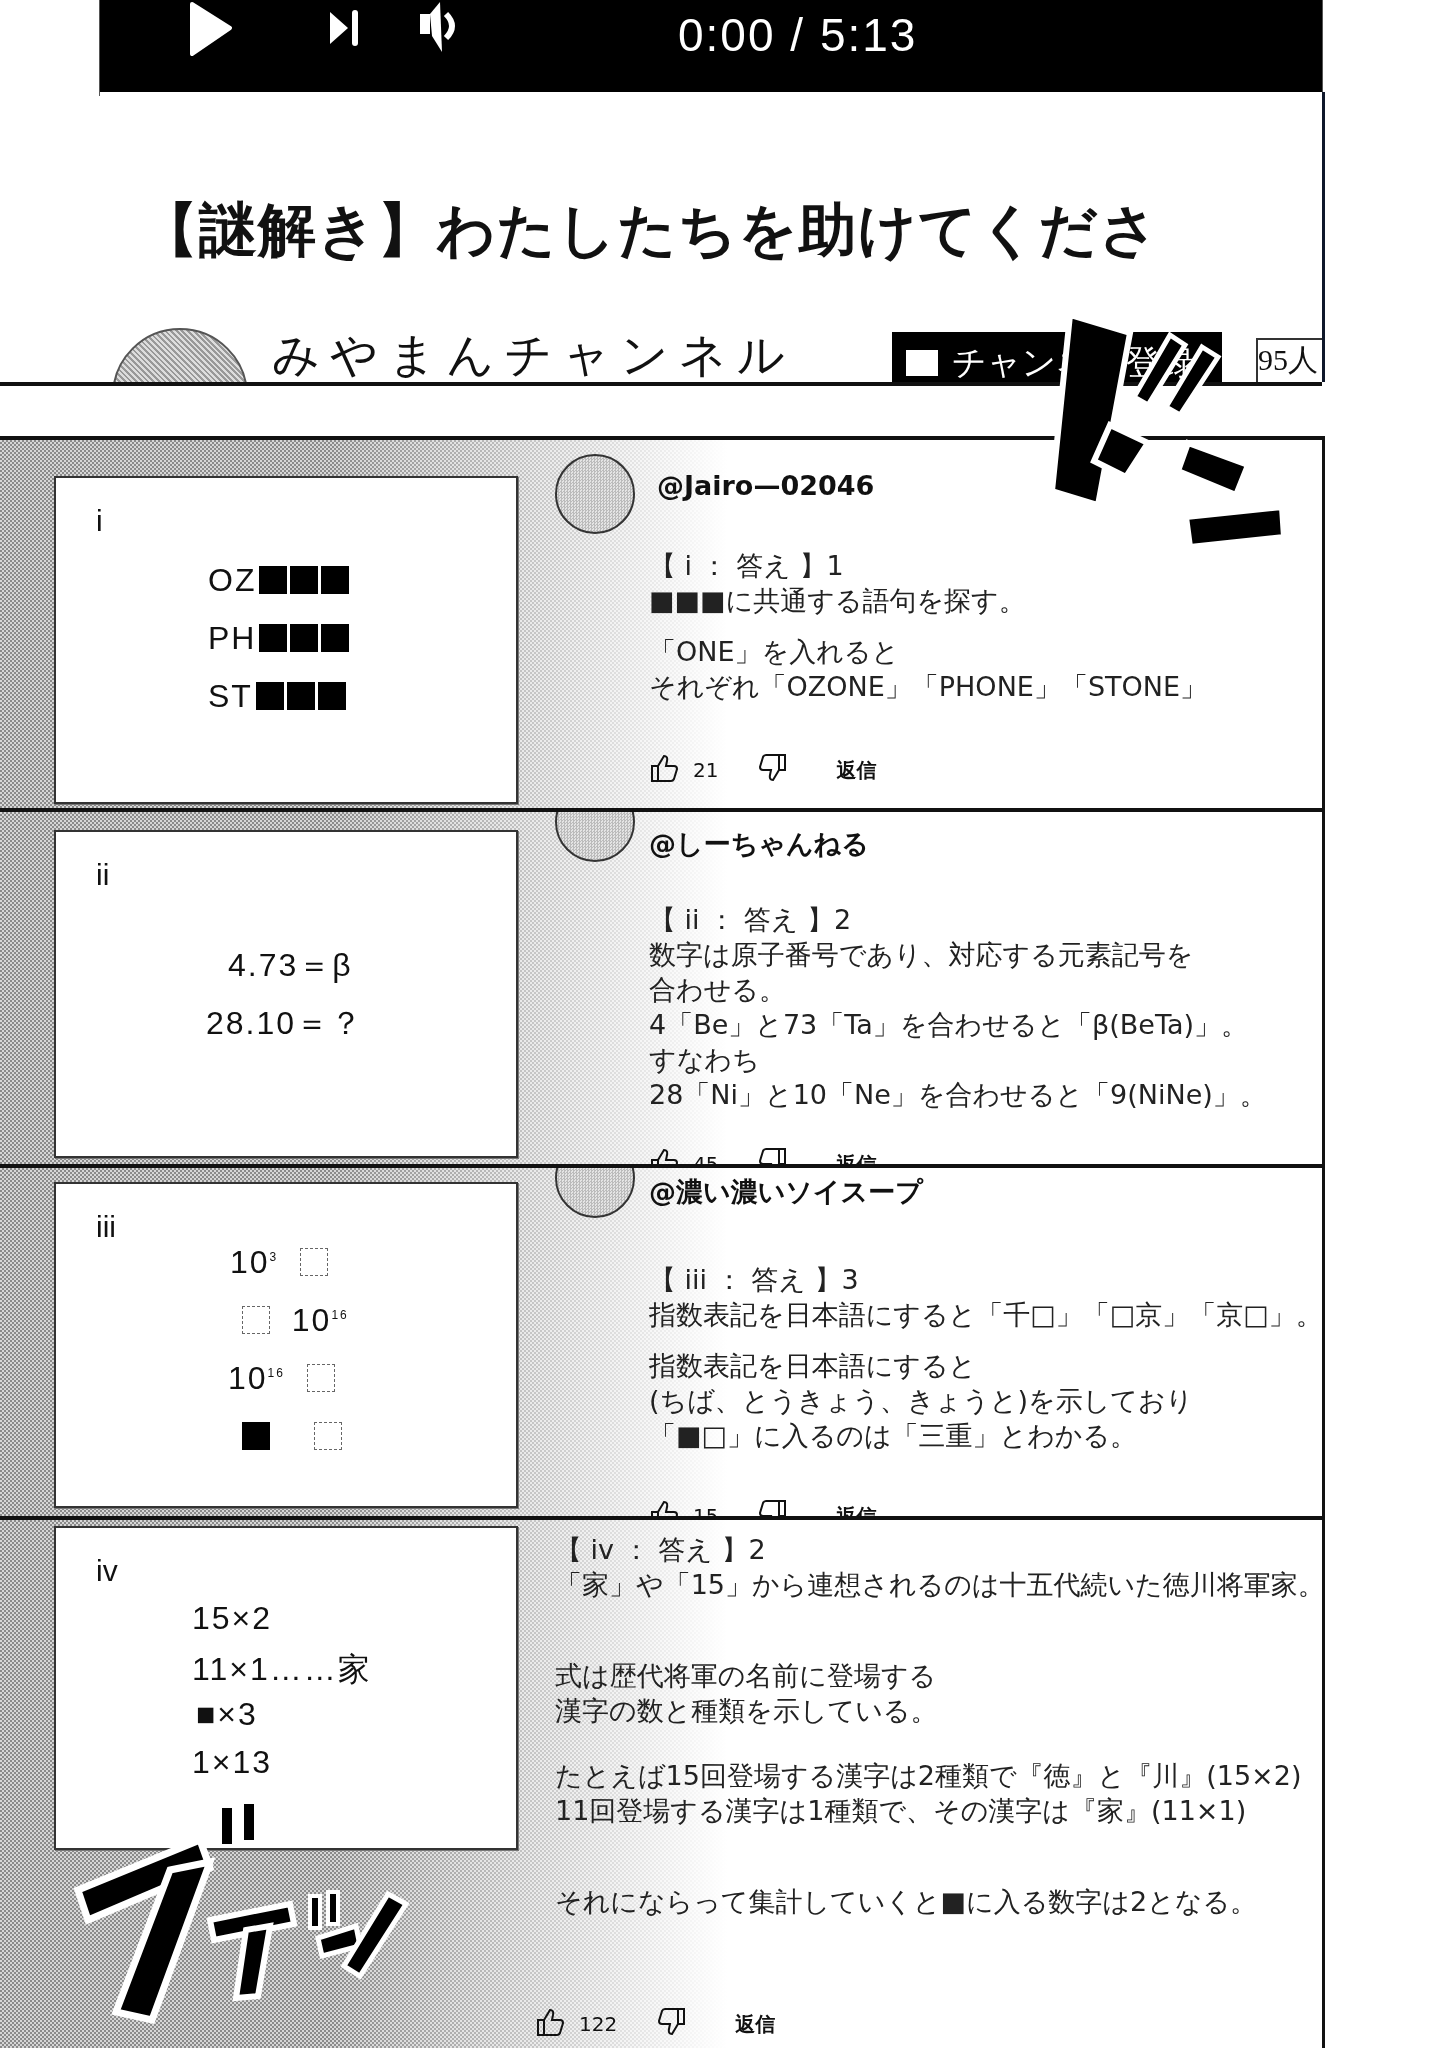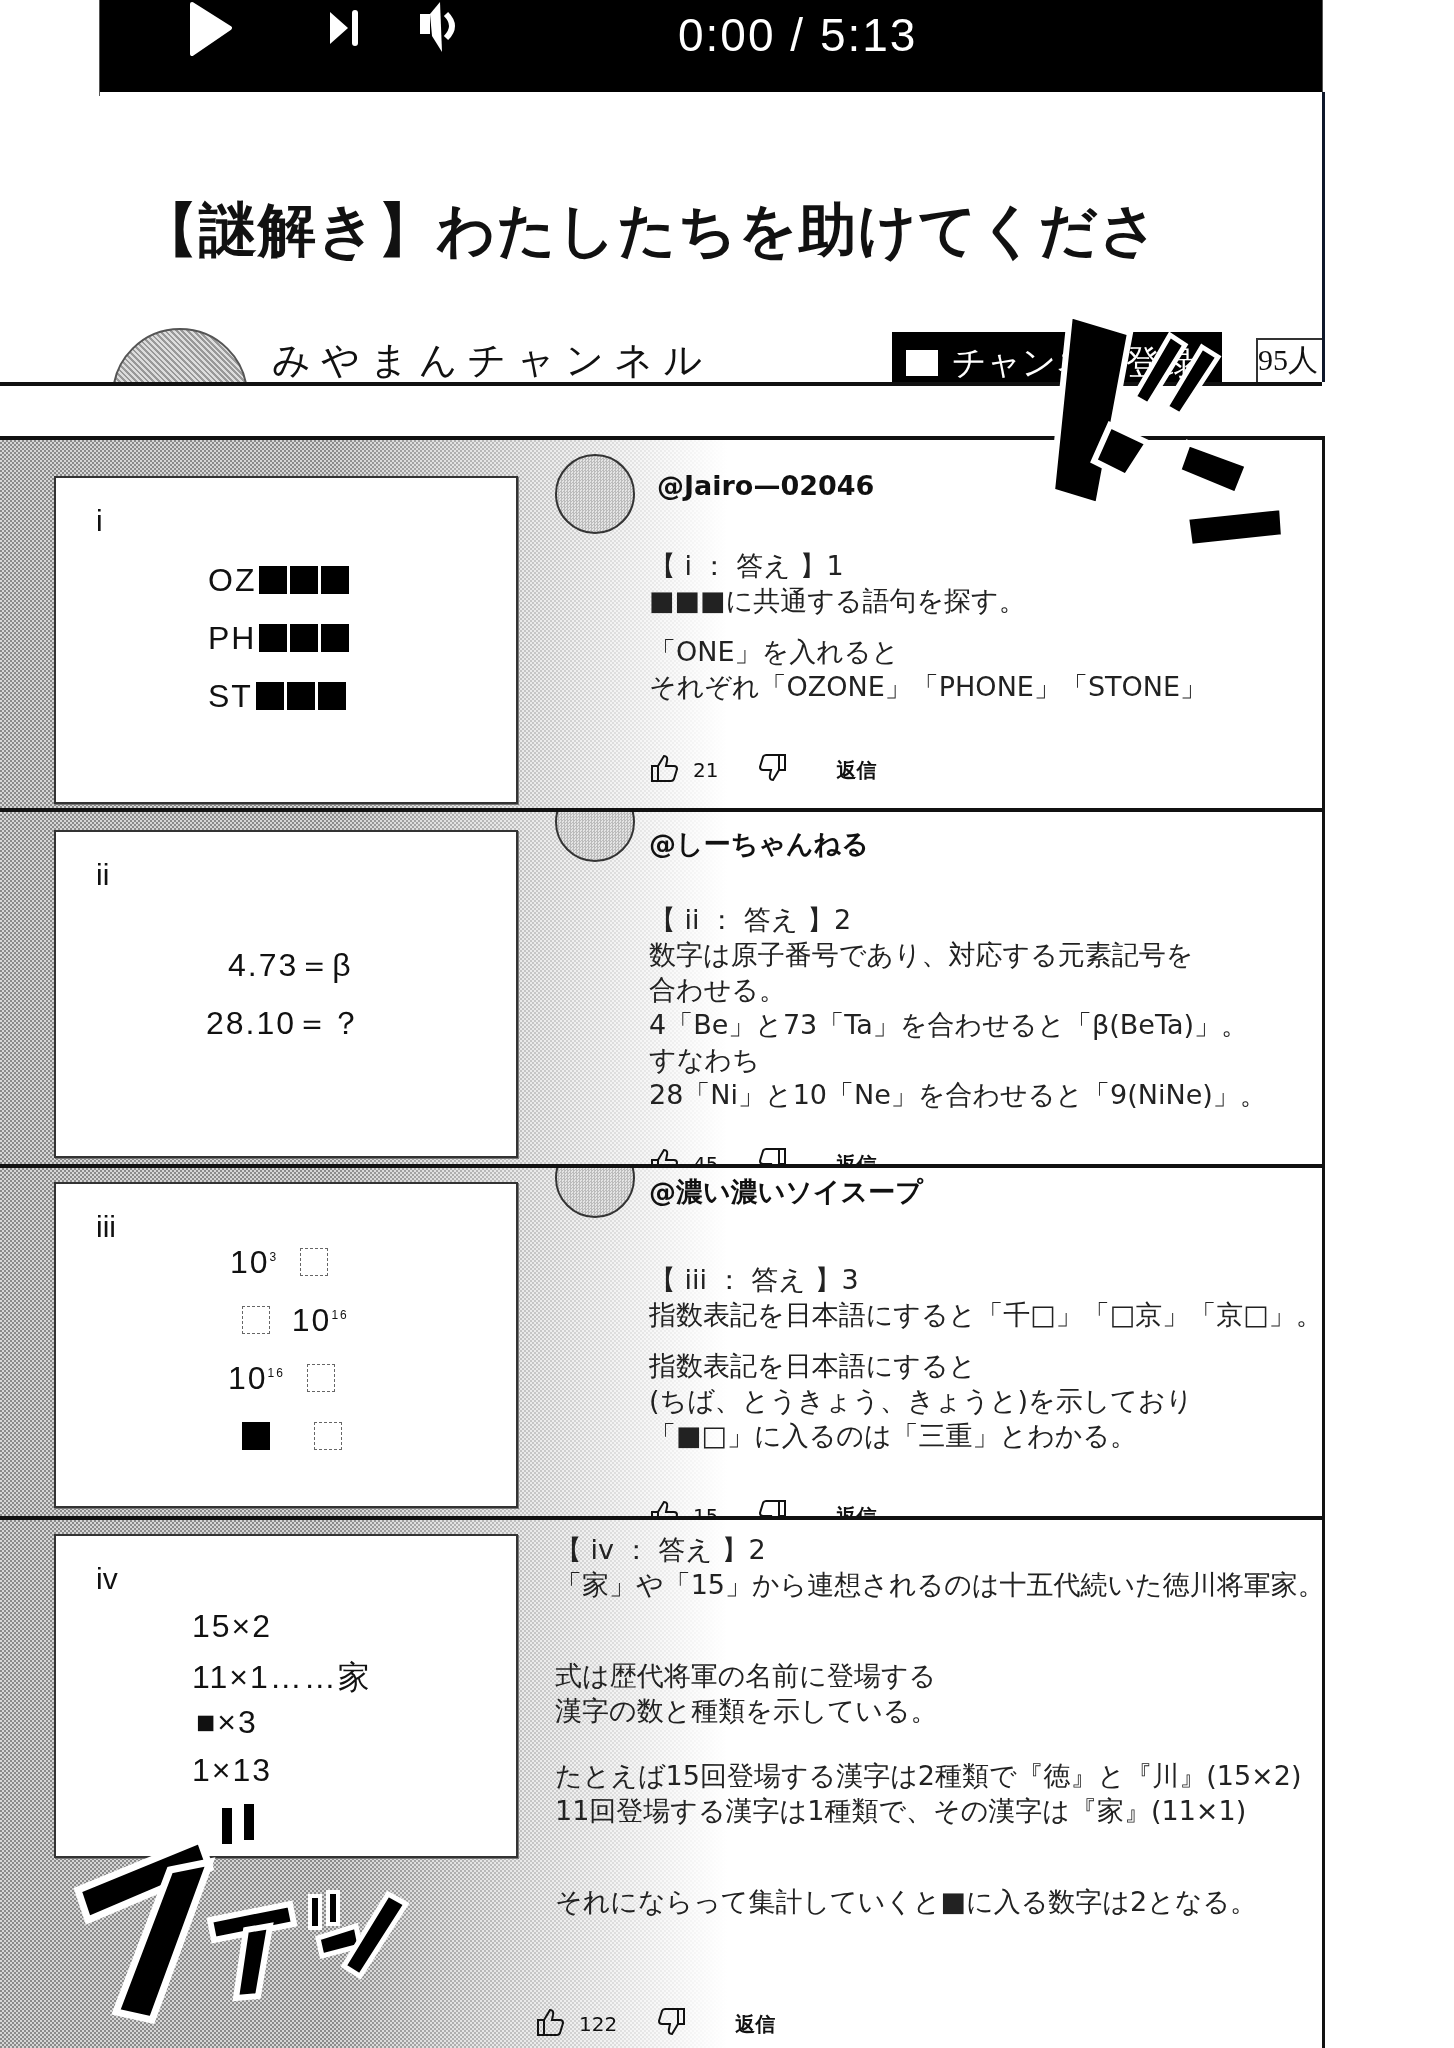--- a/index.html
+++ b/index.html
@@ -28,21 +28,21 @@
   .video-title {
     position:absolute; left:40px; top:100px; font-size:58px; font-weight:bold;
     white-space:nowrap; overflow:hidden; width:1182px; letter-spacing:1px;
   }
   .channel-row { position:absolute; left:12px; top:232px; height:58px; width:1210px; overflow:hidden; }
   .channel-avatar {
     position:absolute; left:0; top:4px; width:132px; height:132px; border-radius:50%;
     border:2px solid #555;
     background: repeating-linear-gradient(45deg,#999 0 2px,#ddd 2px 4px);
   }
-  .channel-name { position:absolute; left:160px; top:11px; font-size:38px; white-space:nowrap; letter-spacing:10px; }
+  .channel-name { position:absolute; left:160px; top:0; font-size:47px; white-space:nowrap; letter-spacing:10px; }
   .subscribe-btn {
     position:absolute; left:780px; top:8px; width:330px; height:70px; background:#000; color:#fff;
     font-size:34px; line-height:60px; padding-left:60px; box-sizing:border-box; white-space:nowrap;
   }
   .subscribe-btn::before {
     content:""; position:absolute; left:14px; top:18px; width:32px; height:26px; background:#fff;
   }
   .sub-count {
     position:absolute; left:1144px; top:14px; width:90px; height:60px; border:2px solid #333;
     font-size:30px; line-height:40px; background:#fff;
@@ -210,21 +210,21 @@
       <span class="cnt">15</span>
       <span><svg width="30" height="30" viewBox="0 0 30 30" style="transform:rotate(180deg)">
             <path d="M3 13 h6 v15 h-6 z M9 13 l6 -10 q4 0 3 5 l-1 5 h8 q3 0 3 3 l-3 10 q-1 2 -3 2 h-13" fill="none" stroke="#111" stroke-width="2"></path>
           </svg></span>
       <span class="reply">返信</span>
     </div>
   </div>
 </div>
 
 <div class="row" style="top:1516px;height:532px;border-bottom:none;">
-  <div class="qbox" style="top:14px;height:320px;">
+  <div class="qbox" style="top:6px;height:320px;">
     <div class="q-label">iv</div>
     <div class="q-line" style="left:136px;top:72px;">15×2</div>
     <div class="q-line" style="left:136px;top:120px;">11×1……家</div>
     <div class="q-line" style="left:140px;top:168px;">■×3</div>
     <div class="q-line" style="left:136px;top:216px;">1×13</div>
   </div>
   <div class="comment" style="left:555px;top:0;height:532px;">
     <div class="c-body" style="left:0;top:12px;">
       <p>【 iv ： 答え 】2</p>
       <p>「家」や「15」から連想されるのは十五代続いた徳川将軍家。</p>

